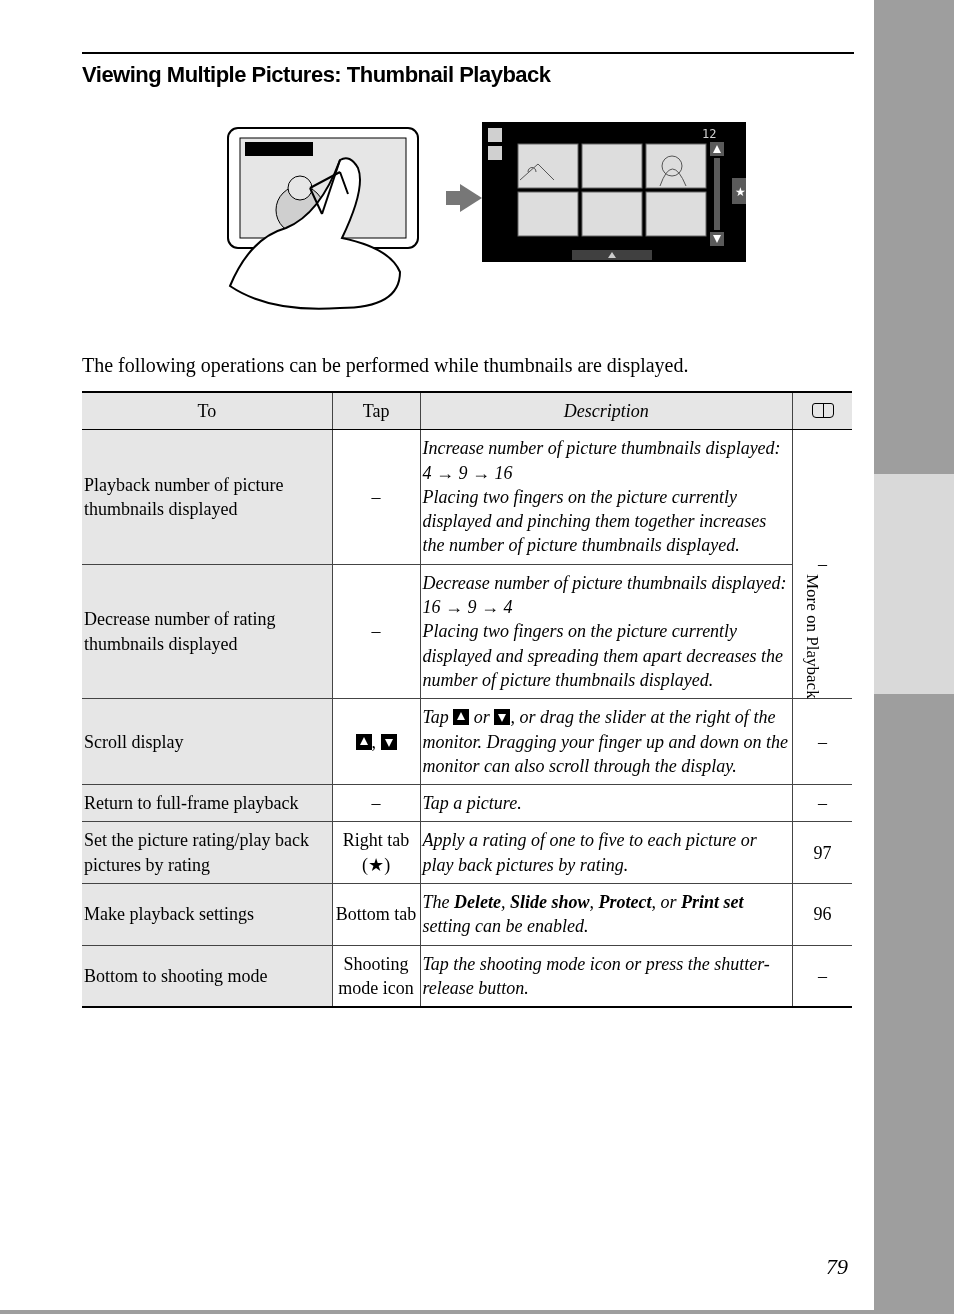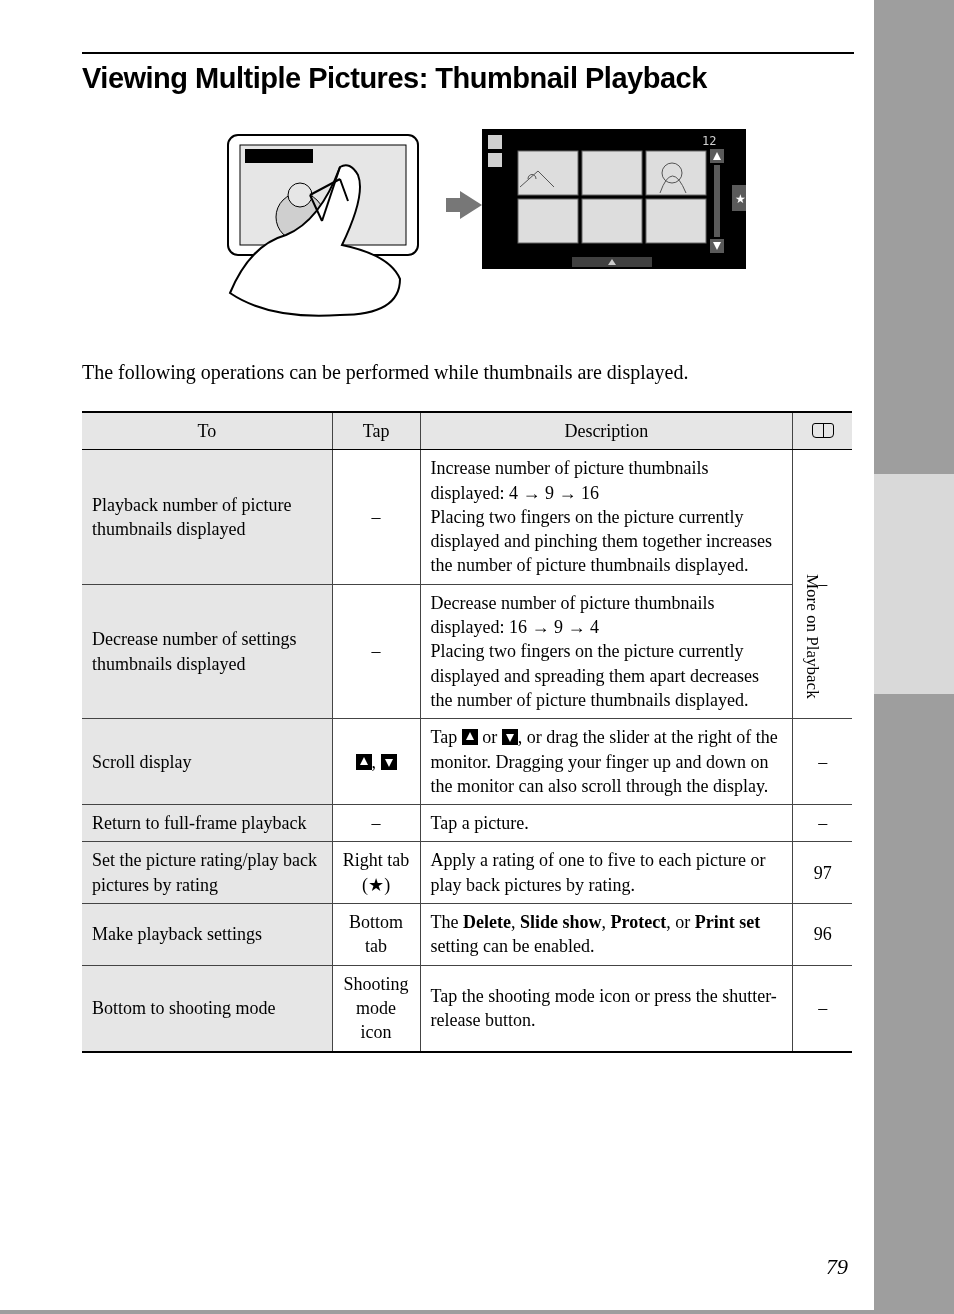--- a/index.html
+++ b/index.html
@@ -17,21 +17,21 @@
     width: 874px;
     height: 1314px;
     background: #fff;
     padding: 56px 0 0 82px;
   }
   .title-rule {
     border-top: 2px solid #000;
     margin: 0 20px 8px 0;
   }
   .title {
-    font-size: 29px;
+    font-size: 22px;
     font-weight: 700;
     font-family: Verdana, Geneva, sans-serif;
     letter-spacing: -0.5px;
     margin: 0 0 30px 0;
   }
   .intro {
     font-size: 20px;
     line-height: 1.5;
     margin: 0 20px 20px 0;
   }
@@ -74,21 +74,21 @@
     left:-36px; top:-7px;
     width:14px; height:14px;
     background:#777;
   }
   .illust-right {
     width: 264px; height: 140px;
     margin-top: 4px;
   }
   .intro2 {
     font-size: 20px;
-    margin: 0 20px 27px 0;
+    margin: 0 20px 14px 0;
   }
   
   .side-tab {
     position: absolute;
     right: -80px;
     top: 478px;
     width: 80px;
     height: 220px;
     background: #d9d9d9;
     border-radius: 0;
@@ -102,36 +102,36 @@
     white-space: nowrap;
   }
   
   table {
     border-collapse: collapse;
     width: 770px;
     font-size: 18px;
   }
   th, td {
     border: 1px solid #444;
-    padding: 6px 10px;
+    padding: 6px 2px;
     vertical-align: middle;
     line-height: 1.35;
   }
   th {
     background: #e6e6e6;
     font-weight: 400;
     text-align: center;
     border-top: 2px solid #000;
     border-bottom: 1px solid #000;
   }
   th:first-child, td:first-child { border-left: none; }
   th:last-child, td:last-child { border-right: none; }
   .c1 { width: 245px; background: #e6e6e6; }
   .c2 { width: 86px; text-align: center; }
-  .c3 { width: 365px; }
+  .c3 { width: 365px; font-style: italic; }
   .c4 { width: 58px; text-align: center; }
   tbody tr:last-child td { border-bottom: 2px solid #000; }
   .page-num {
     position: absolute;
     right: 26px;
     bottom: 30px;
     font-style: italic;
     font-size: 22px;
   }
   .sq {
@@ -213,21 +213,21 @@
     </thead>
     <tbody>
       <tr>
         <td class="c1">Playback number of picture thumbnails displayed</td>
         <td class="c2">–</td>
         <td class="c3" style="white-space:pre-line">Increase number of picture thumbnails displayed: 4 → 9 → 16
 Placing two fingers on the picture currently displayed and pinching them together increases the number of picture thumbnails displayed.</td>
         <td class="c4" rowspan="2">–</td>
       </tr>
       <tr>
-        <td class="c1">Decrease number of settings thumbnails displayed</td>
+        <td class="c1">Decrease number of rating thumbnails displayed</td>
         <td class="c2">–</td>
         <td class="c3" style="white-space:pre-line">Decrease number of picture thumbnails displayed: 16 → 9 → 4
 Placing two fingers on the picture currently displayed and spreading them apart decreases the number of picture thumbnails displayed.</td>
       </tr>
       <tr>
         <td class="c1">Scroll display</td>
         <td class="c2"><span class="sq up"></span>, <span class="sq down"></span></td>
         <td class="c3"><span>Tap </span><span class="sq up"></span><span> or </span><span class="sq down"></span><span>, or drag the slider at the right of the monitor. Dragging your finger up and down on the monitor can also scroll through the display.</span></td>
         <td class="c4">–</td>
       </tr>

